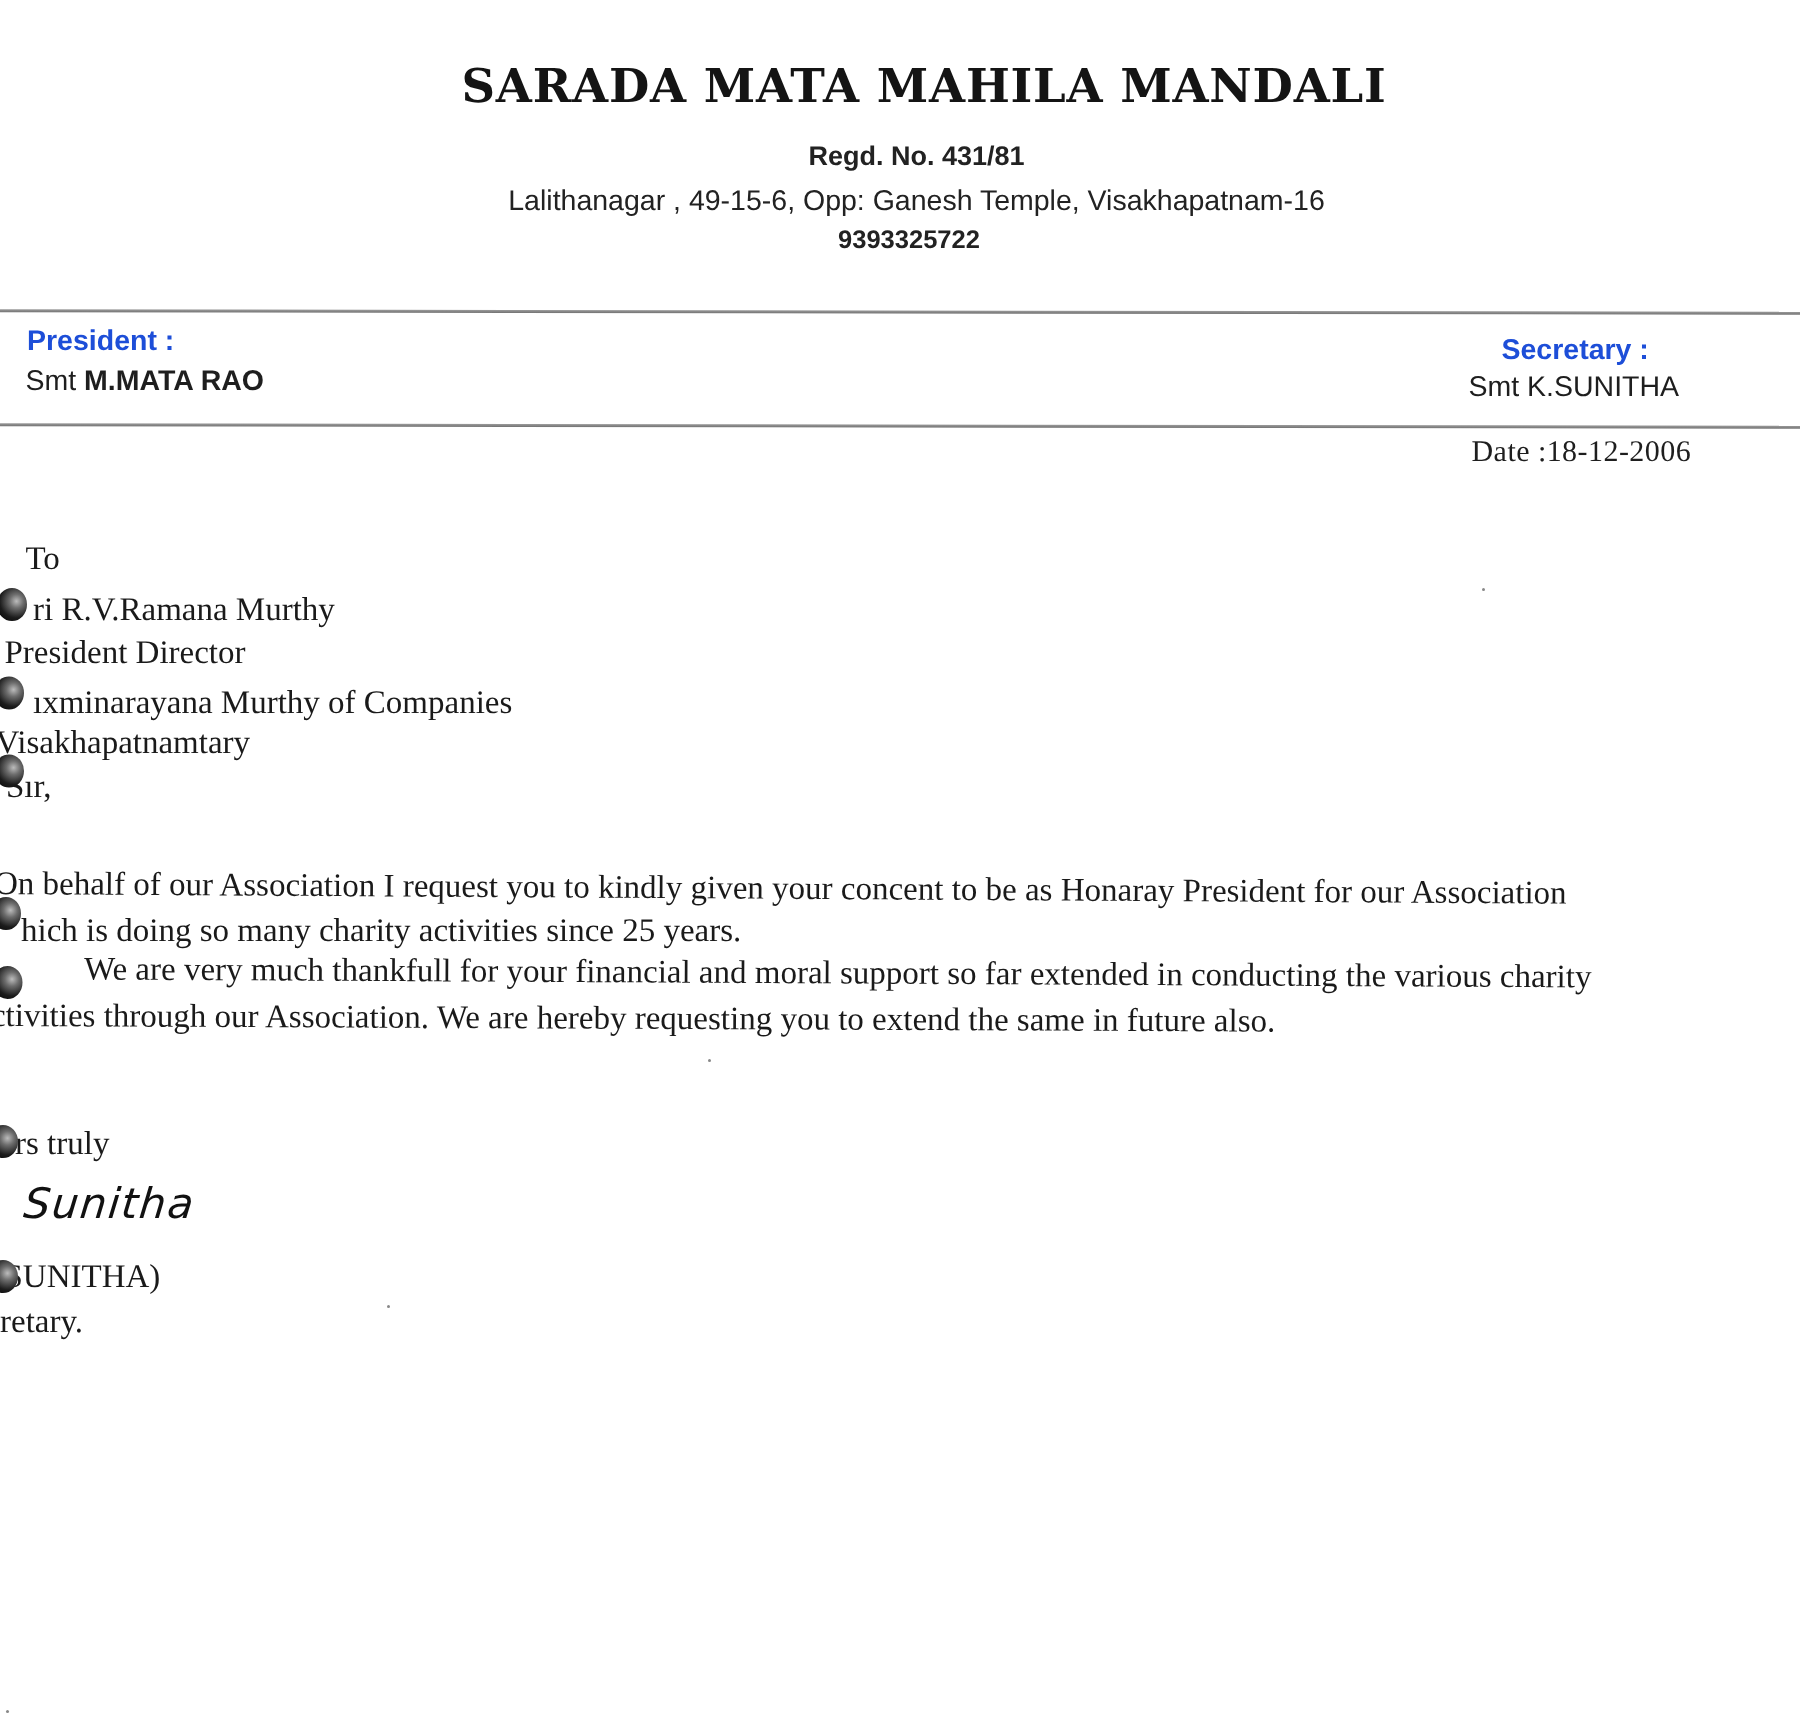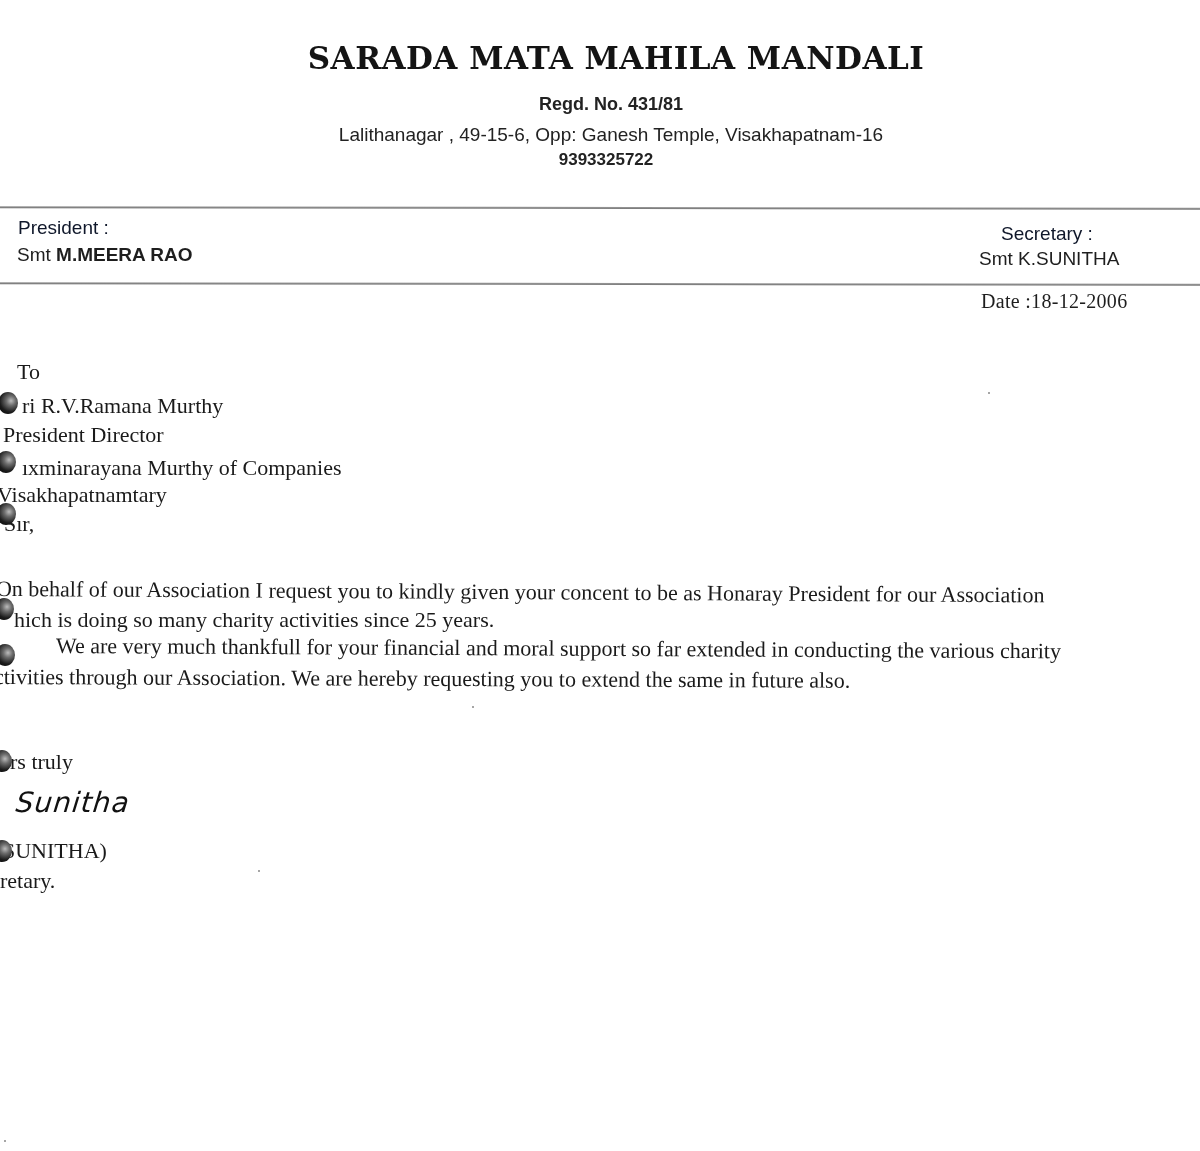--- a/index.html
+++ b/index.html
@@ -41,21 +41,21 @@
     .rule {
       position: absolute; left: 0; width: 1200px; height: 2px;
       background: linear-gradient(to bottom, #8a8a8a, #5a5a5a);
       opacity: 0.85;
     }
     .rule.top { top: 207px; transform: rotate(0.08deg); }
     .rule.bottom { top: 283px; transform: rotate(0.08deg); }
 
     .office-label {
       font-family: "Liberation Sans", sans-serif;
-      font-weight: normal; font-size: 19px; color: #0f172a;
+      font-weight: bold; font-size: 19px; color: #1d4ed8;
     }
     .office-name {
       font-family: "Liberation Sans", sans-serif;
       font-size: 19px; color: #1e1e1e;
     }
     .president-label { left: 18px; top: 217px; }
     .president-name { left: 17px; top: 244px; }
     .president-name b { font-weight: bold; }
     .secretary-label { left: 980px; top: 223px; margin-left: 21px; }
     .secretary-name { left: 979px; top: 248px; }
@@ -112,21 +112,21 @@
 <body>
 
 <div class="abs org-name">SARADA MATA MAHILA MANDALI</div>
 <div class="abs regd">Regd. No. 431/81</div>
 <div class="abs address">Lalithanagar , 49-15-6, Opp: Ganesh Temple, Visakhapatnam-16</div>
 <div class="abs phone">9393325722</div>
 
 <div class="rule top"></div>
 
 <div class="abs office-label president-label">President :</div>
-<div class="abs office-name president-name"><span>Smt </span><b>M.MEERA RAO</b></div>
+<div class="abs office-name president-name"><span>Smt </span><b>M.MATA RAO</b></div>
 
 <div class="abs office-label secretary-label">Secretary :</div>
 <div class="abs office-name secretary-name">Smt K.SUNITHA</div>
 
 <div class="rule bottom"></div>
 
 <div class="abs date">Date :18-12-2006</div>
 
 <div class="abs serif to">To</div>
 <div class="abs serif addr1">ri R.V.Ramana Murthy</div>

